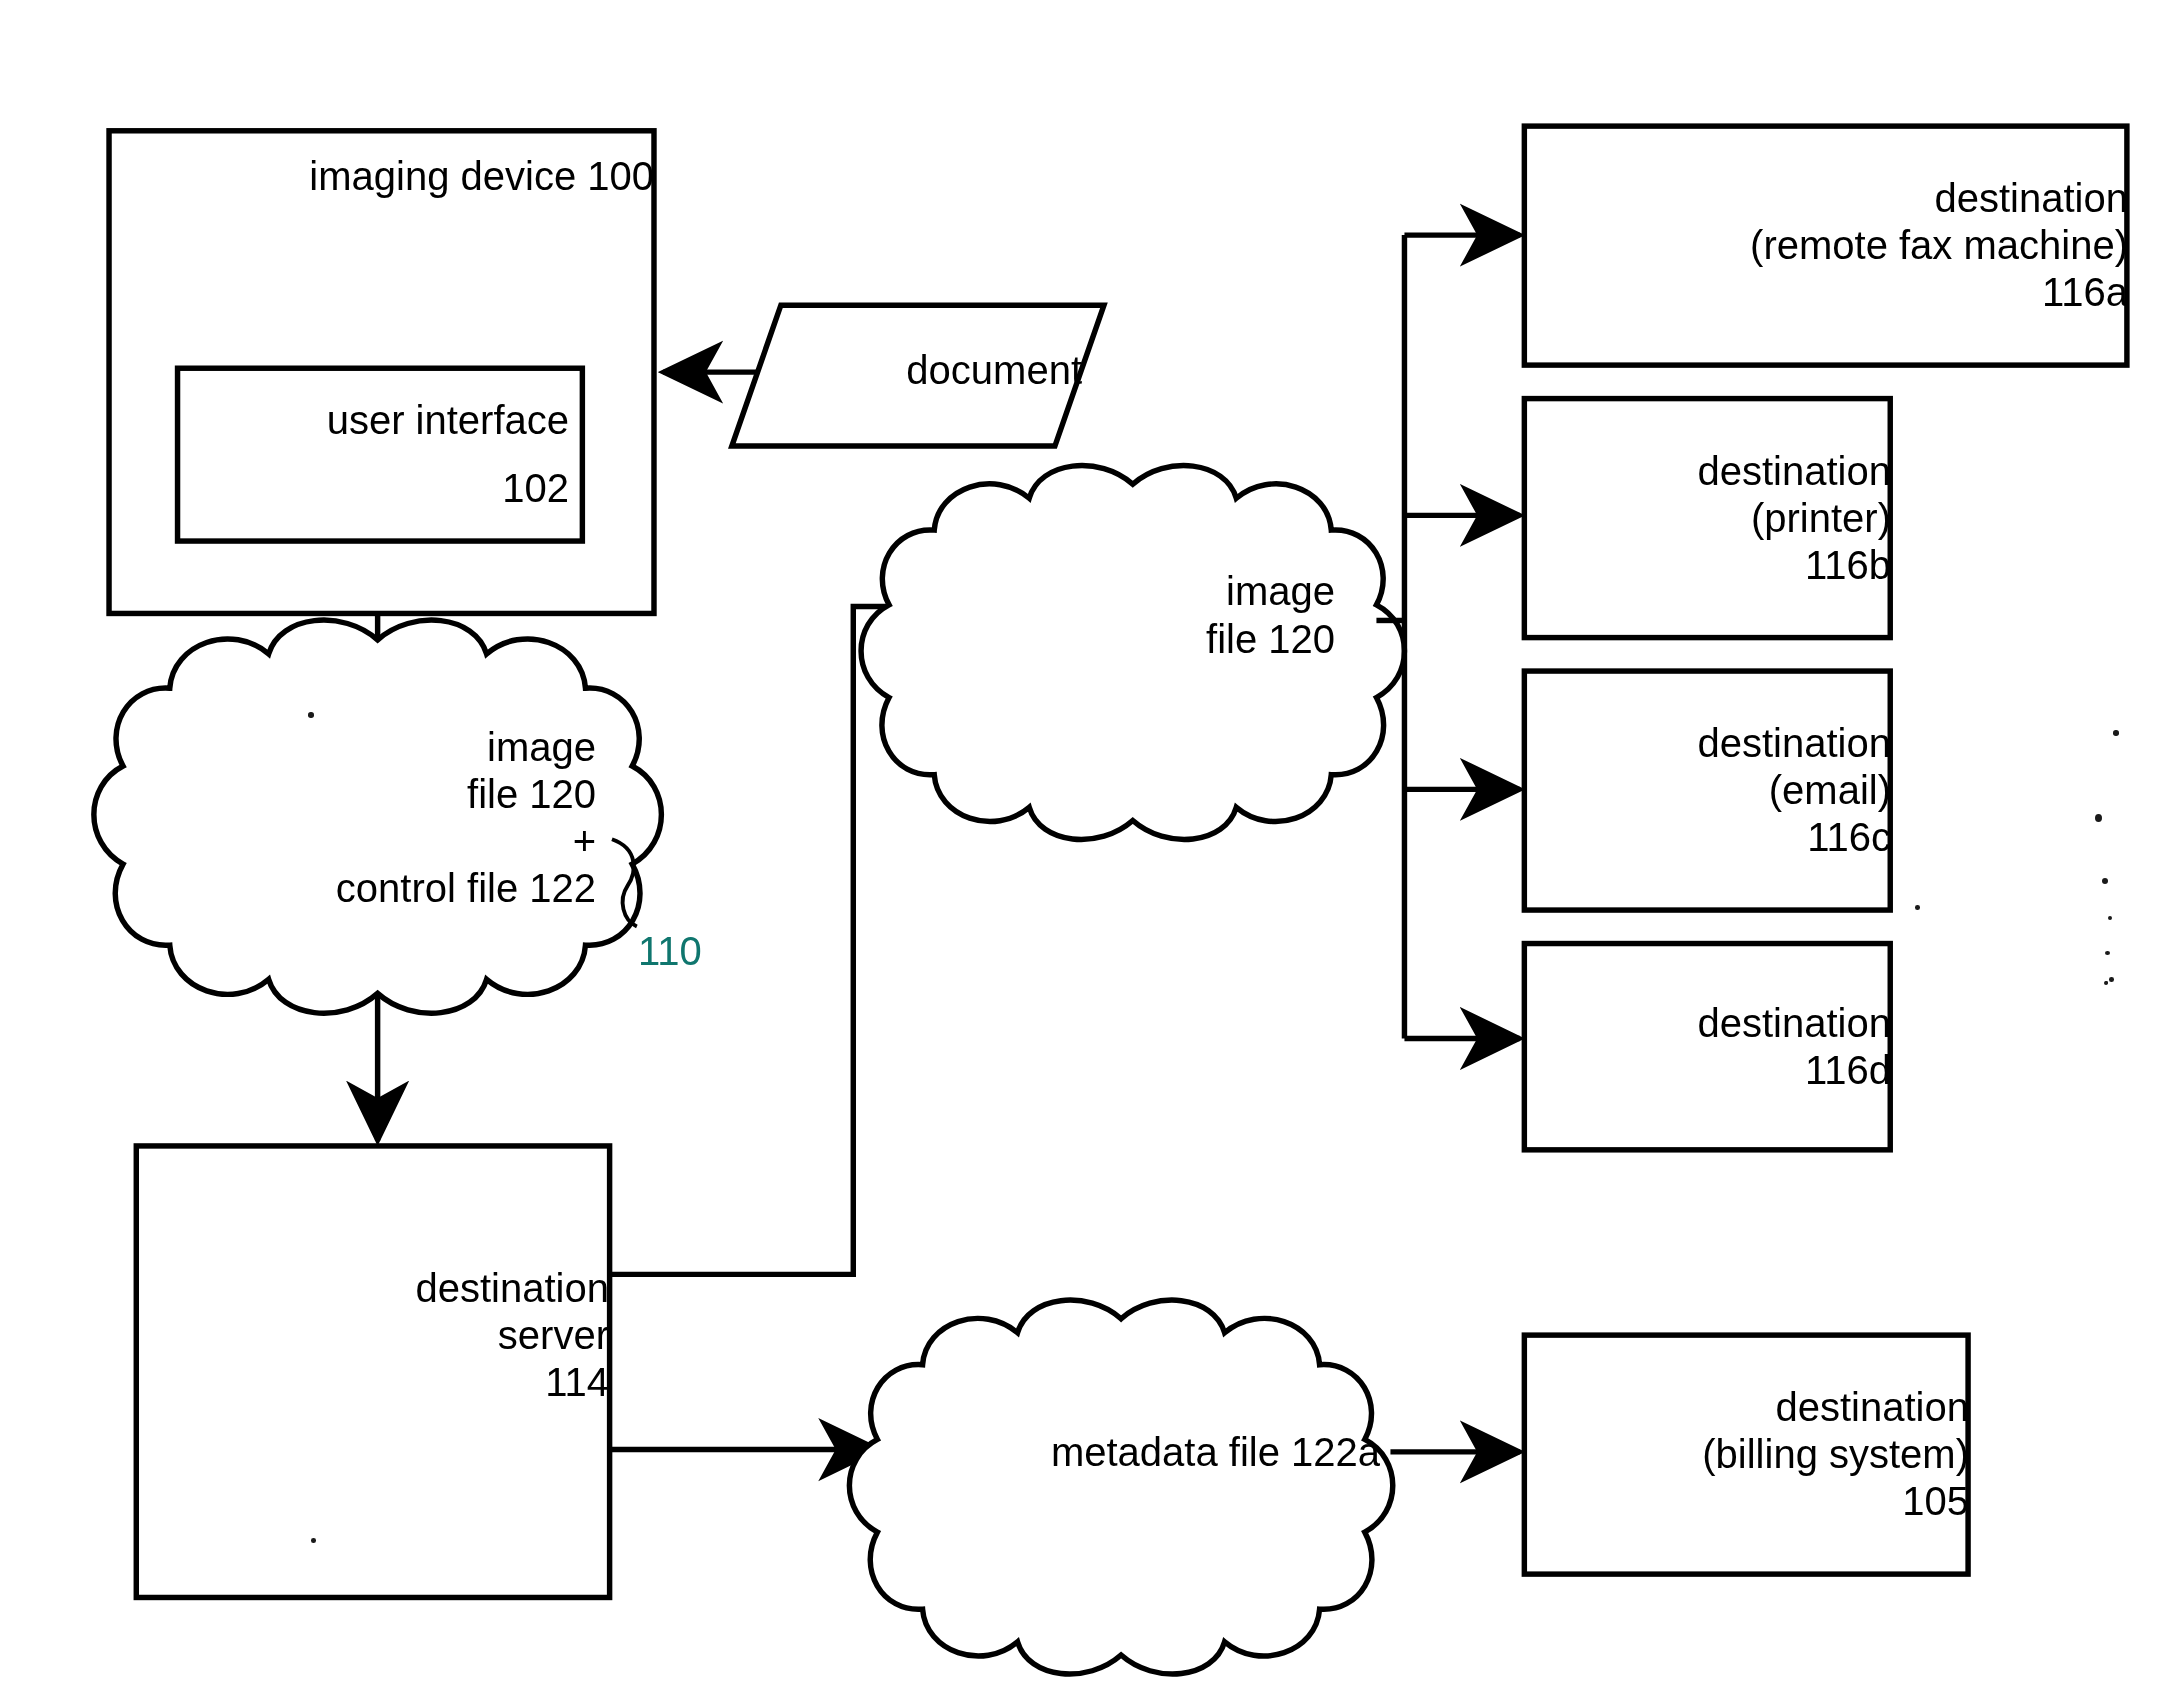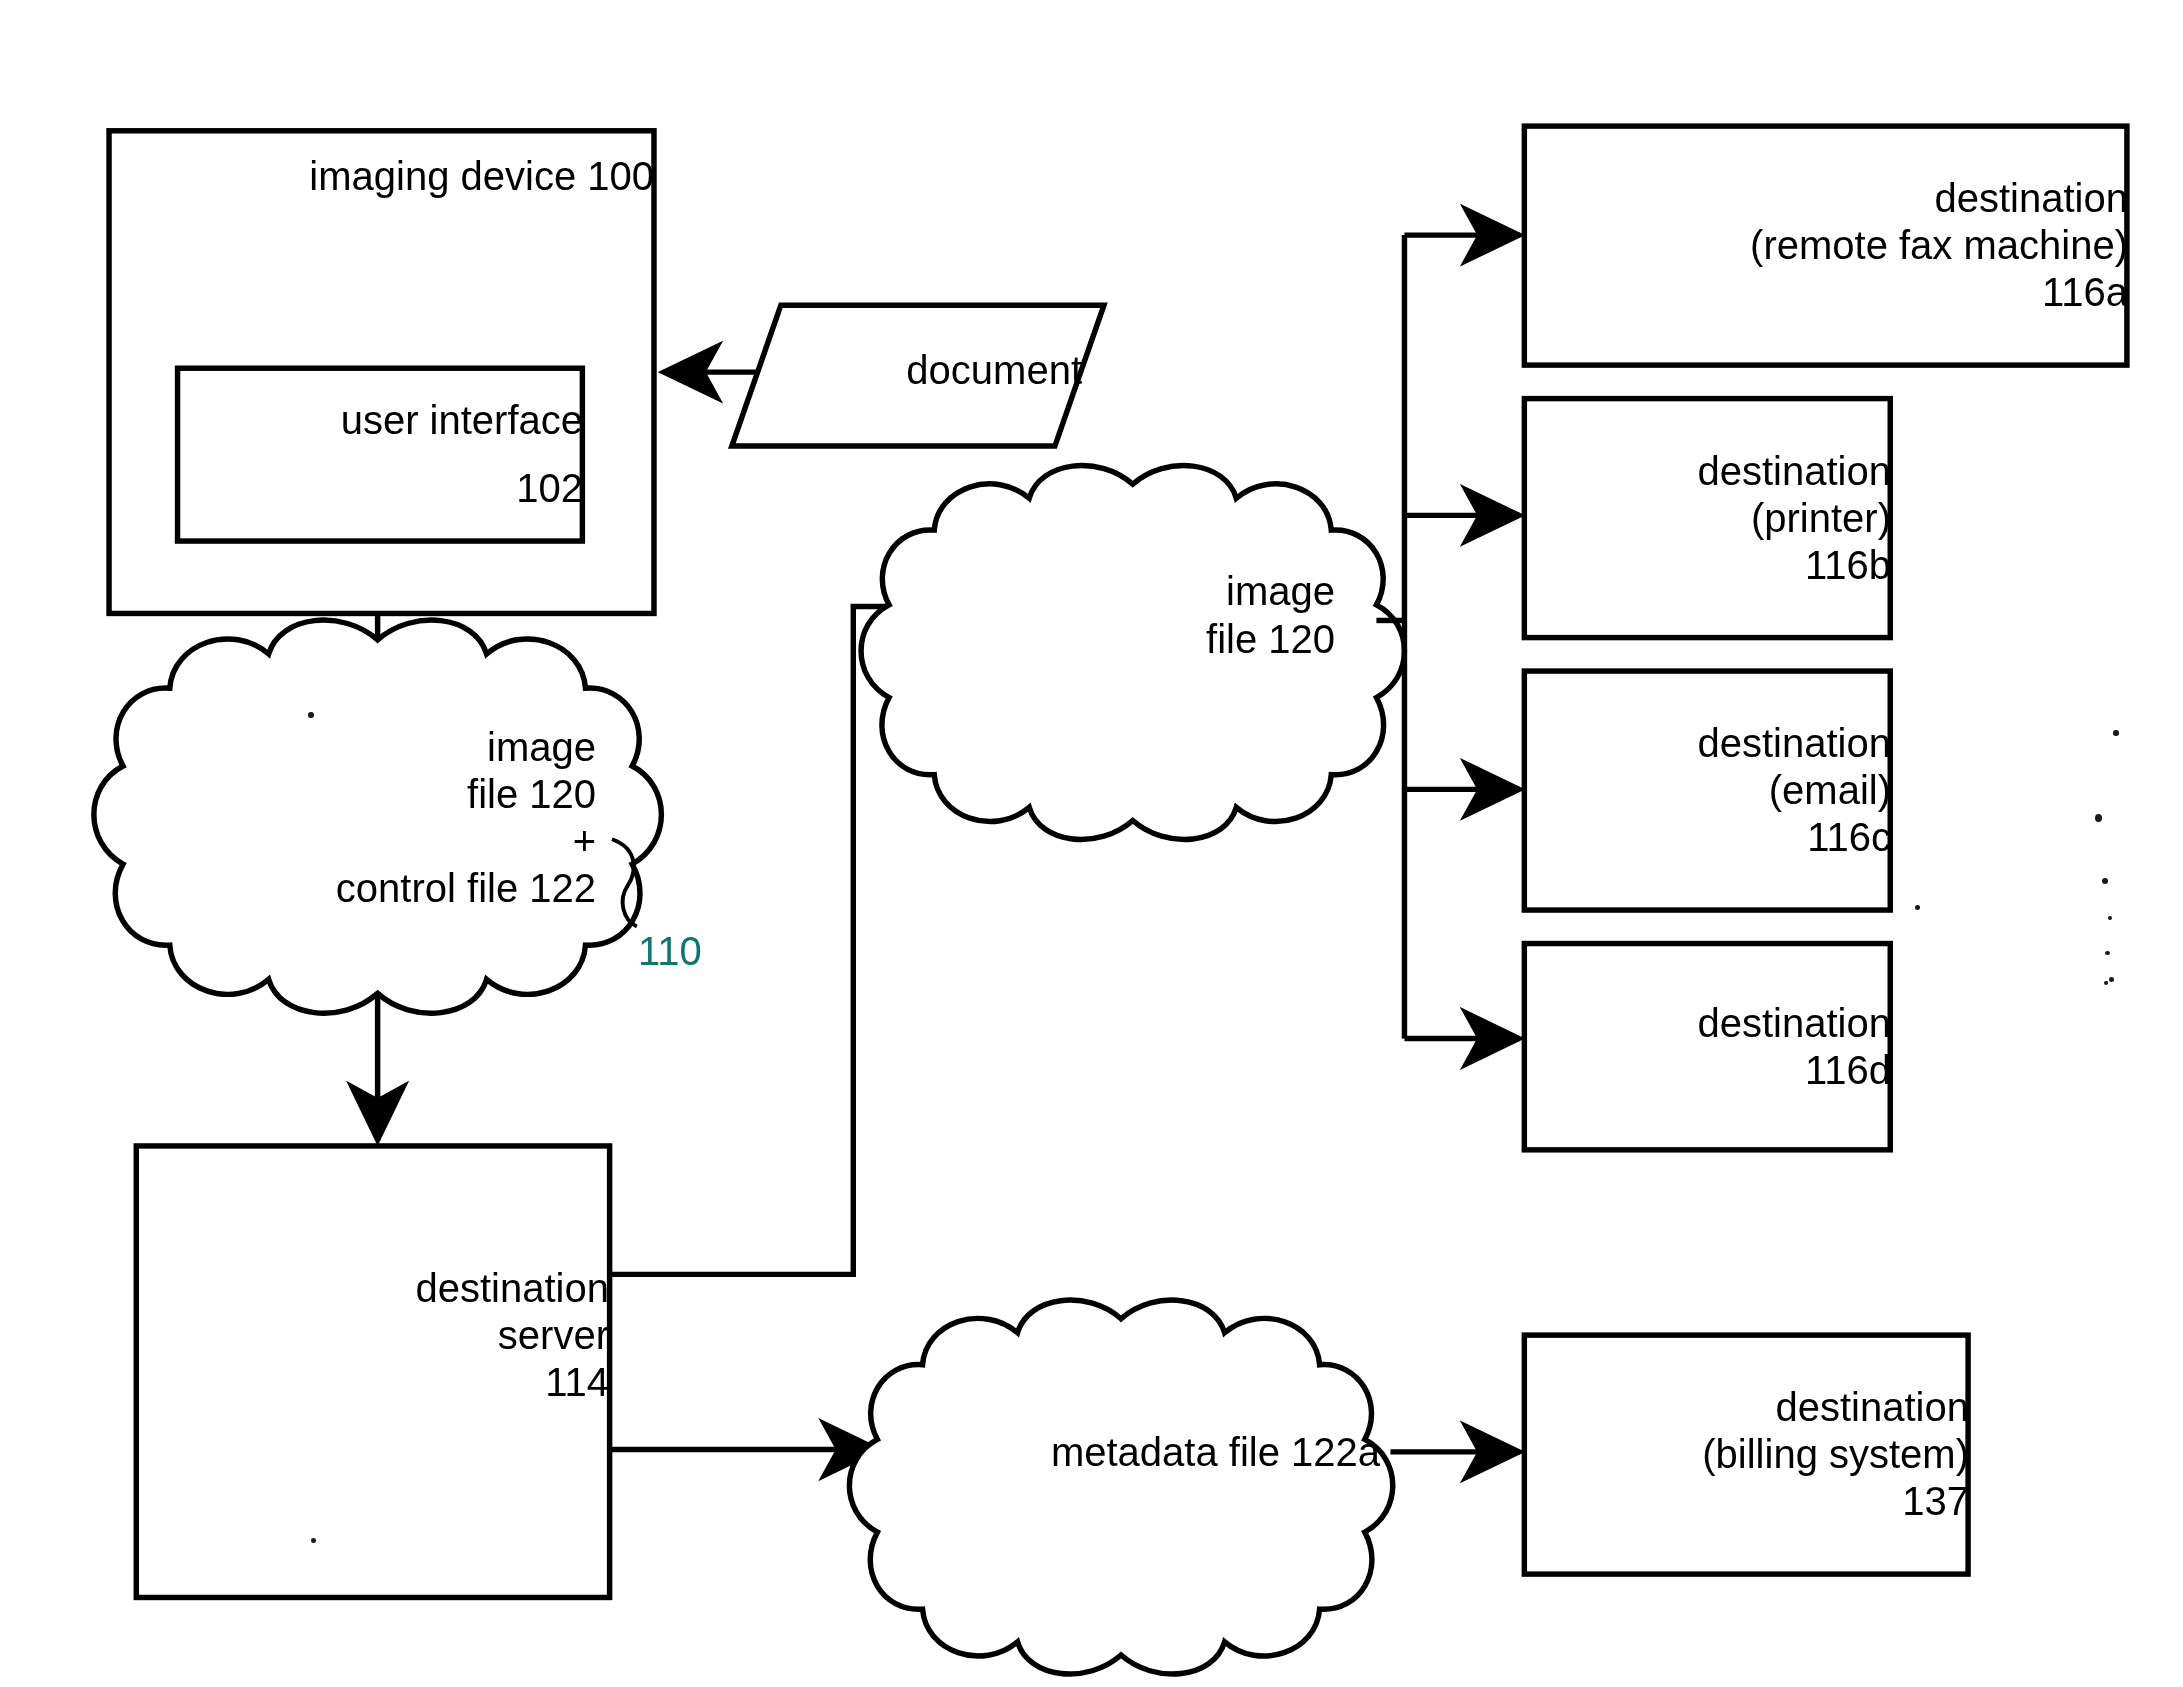--- a/index.html
+++ b/index.html
@@ -154,21 +154,21 @@
 
     <line x1="1786" y1="1865" x2="1952" y2="1865" stroke="#000" stroke-width="7" marker-end="url(#arrowR)"></line>
 
     <rect x="1958" y="1715" width="570" height="307" fill="none" stroke="#000" stroke-width="7"></rect>
   </svg>
 
   <div class="node-text" style="left:109px; top:153px; width:545px; height:55px; justify-content:flex-start;">
     <span class="ln">imaging device 100</span>
   </div>
 
-  <div class="node-text" style="left:178px; top:368px; width:405px; height:173px;gap:20px;">
+  <div class="node-text" style="left:164px; top:368px; width:405px; height:173px;gap:20px;">
     <span class="ln">user interface</span>
     <span class="ln">102</span>
   </div>
 
   <div class="node-text" style="left:755px; top:343px; width:327px; height:55px;">
     <span class="ln">document</span>
   </div>
 
   <div class="node-text" style="left:160px; top:701px; width:436px; height:234px;">
     <span class="ln">image</span>
@@ -213,21 +213,21 @@
   </div>
 
   <div class="node-text" style="left:1525px; top:944px; width:366px; height:206px;">
     <span class="ln">destination</span>
     <span class="ln">116d</span>
   </div>
 
   <div class="node-text" style="left:1525px; top:1335px; width:444px; height:239px;">
     <span class="ln">destination</span>
     <span class="ln">(billing system)</span>
-    <span class="ln">137</span>
+    <span class="ln">105</span>
   </div>
 
   <div class="speck" style="left:2113px; top:730px; width:5.5px; height:5.5px;"></div>
   <div class="speck" style="left:2095px; top:814px; width:7px; height:7.8px;"></div>
   <div class="speck" style="left:2102px; top:878px; width:6.2px; height:6.2px;"></div>
   <div class="speck" style="left:2108px; top:916px; width:3.9px; height:3.9px;"></div>
   <div class="speck" style="left:2105px; top:951px; width:4.7px; height:3.9px;"></div>
   <div class="speck" style="left:2109px; top:977px; width:4.7px; height:4.7px;"></div>
   <div class="speck" style="left:2105px; top:981px; width:3.1px; height:3.1px;"></div>
   <div class="speck" style="left:2104px; top:981px; width:3.9px; height:3.9px;"></div>

